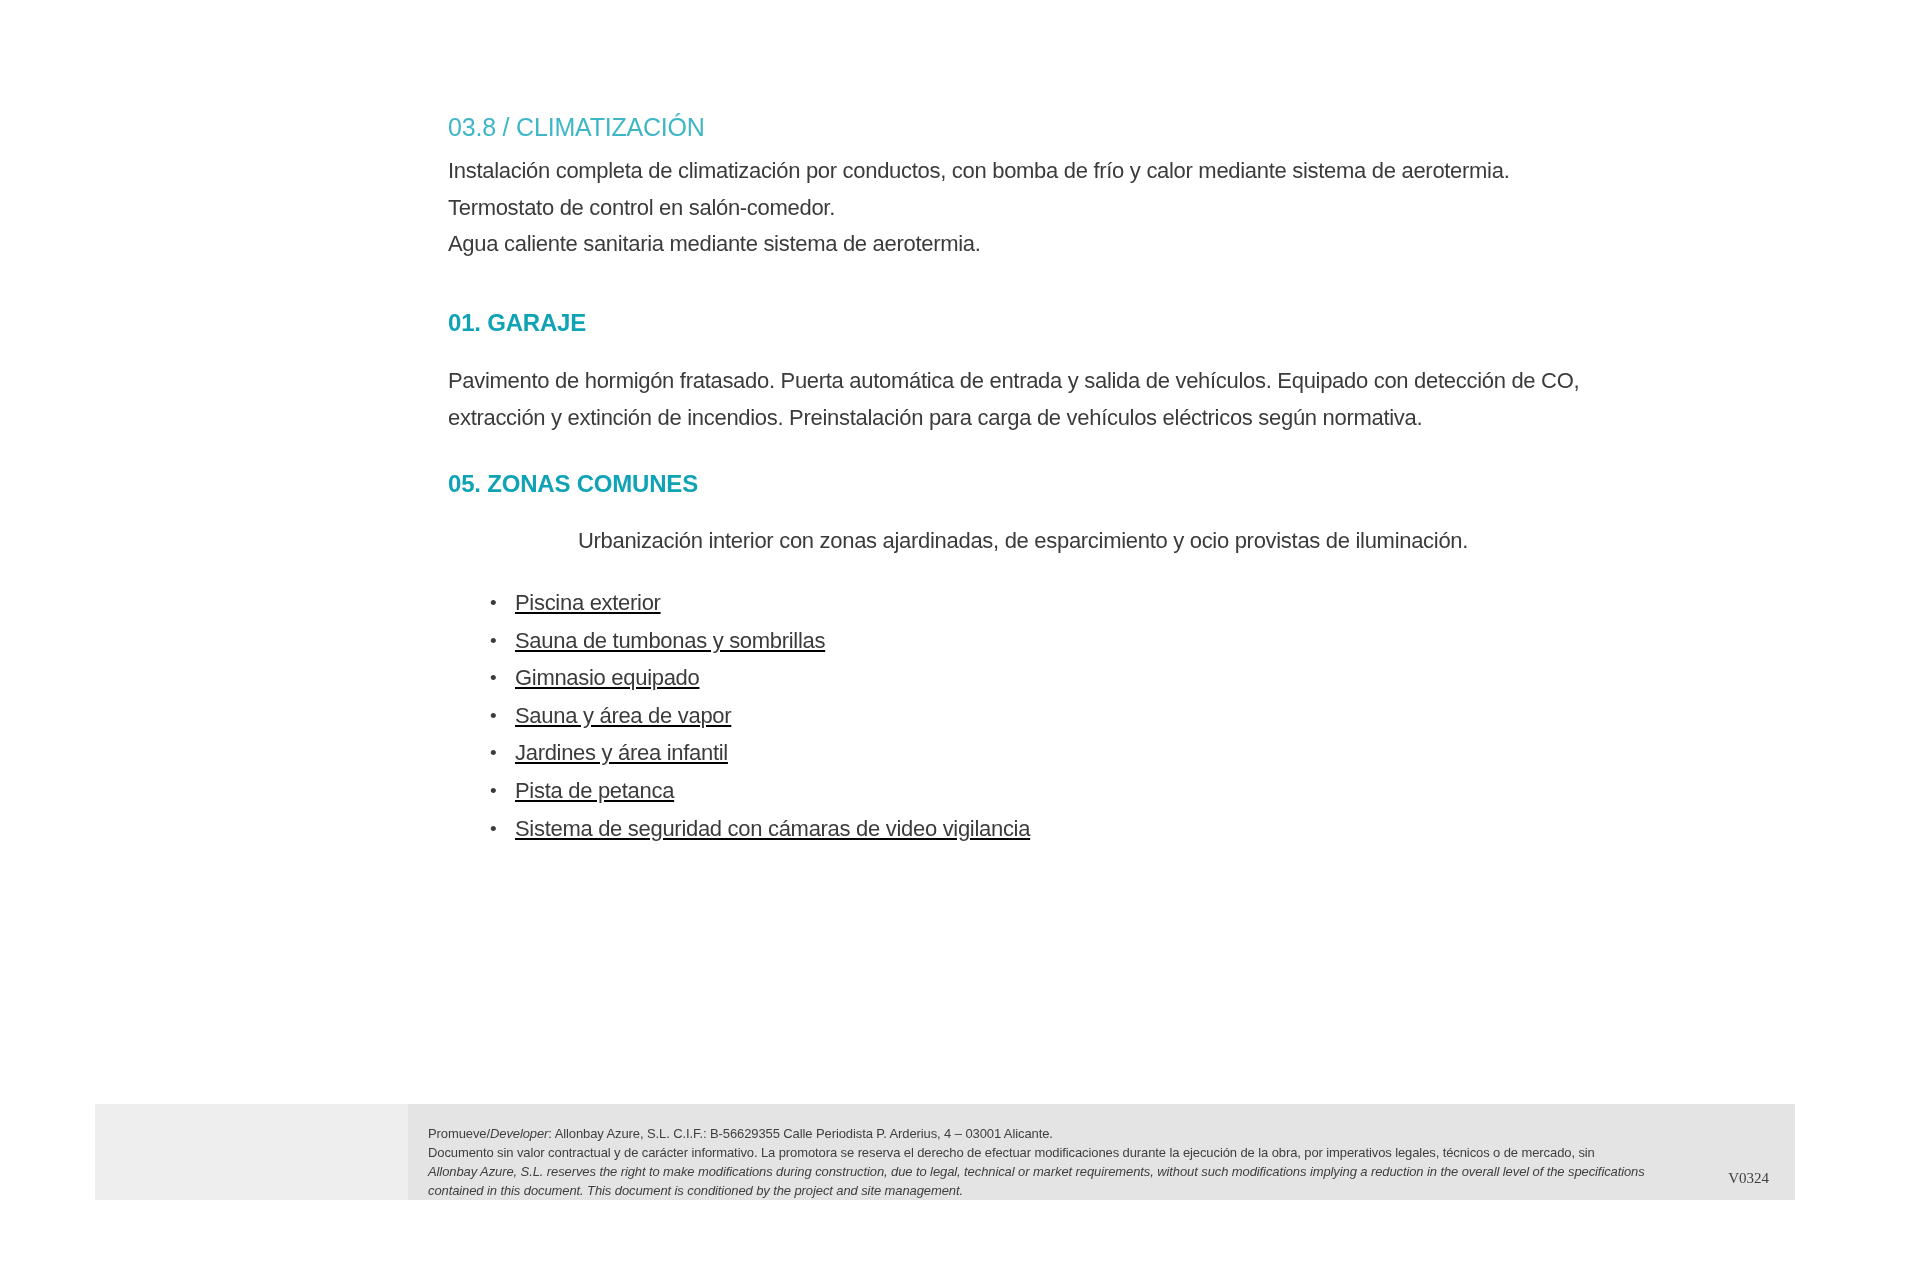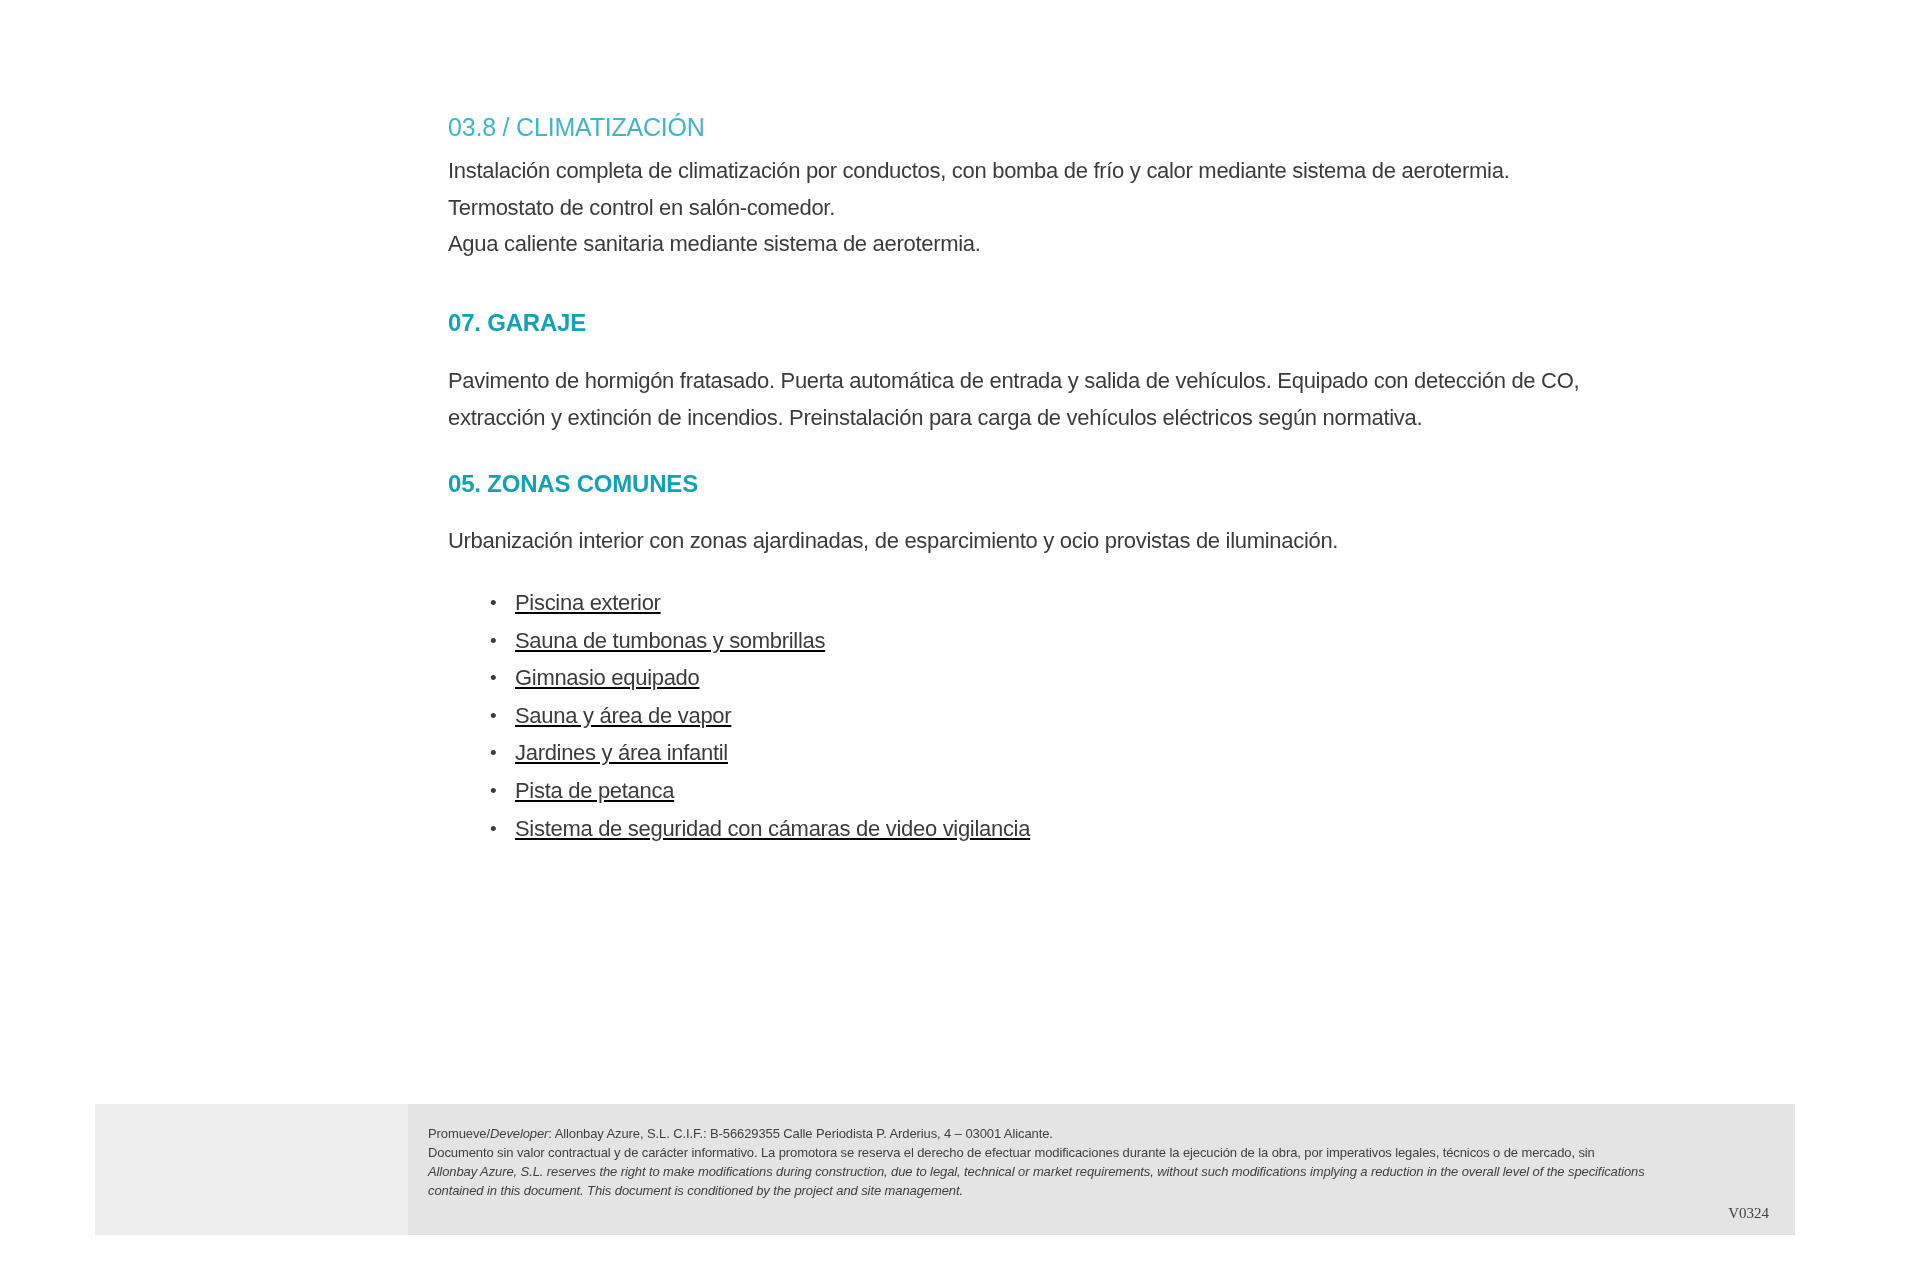--- a/index.html
+++ b/index.html
@@ -60,21 +60,21 @@
     top: 0;
     font-size: 19px;
     color: #3b3b3b;
   }
 
   .footer-bar {
     position: absolute;
     left: 87px;
     top: 1104px;
     width: 1700px;
-    height: 131px;
+    height: 96px;
     background: #e4e4e4;
   }
   .footer-left-panel {
     position: absolute;
     left: 0;
     top: 0;
     width: 313px;
     height: 100%;
     background: #eeeeee;
   }
@@ -104,27 +104,27 @@
 <body>
 
 <div class="page">
 
   <div class="content-block heading-light" style="top:113px;">03.8 / CLIMATIZACIÓN</div>
 
   <div class="content-block body-par" style="top:152px;">Instalación completa de climatización por conductos, con bomba de frío y calor mediante sistema de aerotermia. Termostato de control en salón-comedor.</div>
 
   <div class="content-block body-par" style="top:225px;">Agua caliente sanitaria mediante sistema de aerotermia.</div>
 
-  <div class="content-block heading-bold" style="top:309px;">07. GARAJE</div>
+  <div class="content-block heading-bold" style="top:309px;">01. GARAJE</div>
 
   <div class="content-block body-par" style="top:362px;">Pavimento de hormigón fratasado. Puerta automática de entrada y salida de vehículos. Equipado con detección de CO, extracción y extinción de incendios. Preinstalación para carga de vehículos eléctricos según normativa.</div>
 
   <div class="content-block heading-bold" style="top:470px;">05. ZONAS COMUNES</div>
 
-  <div class="content-block body-par" style="top:522px;">Urbanización interior con zonas ajardinadas, de esparcimiento y ocio provistas de iluminación.</div>
+  <div class="content-block body-par" style="top:522px;text-align:center;">Urbanización interior con zonas ajardinadas, de esparcimiento y ocio provistas de iluminación.</div>
 
   <ul class="bullet-list content-block" style="top:584px;text-decoration:underline;">
     <li>Piscina exterior</li>
     <li>Sauna de tumbonas y sombrillas</li>
     <li>Gimnasio equipado</li>
     <li>Sauna y área de vapor</li>
     <li>Jardines y área infantil</li>
     <li>Pista de petanca</li>
     <li>Sistema de seguridad con cámaras de video vigilancia</li>
   </ul>

